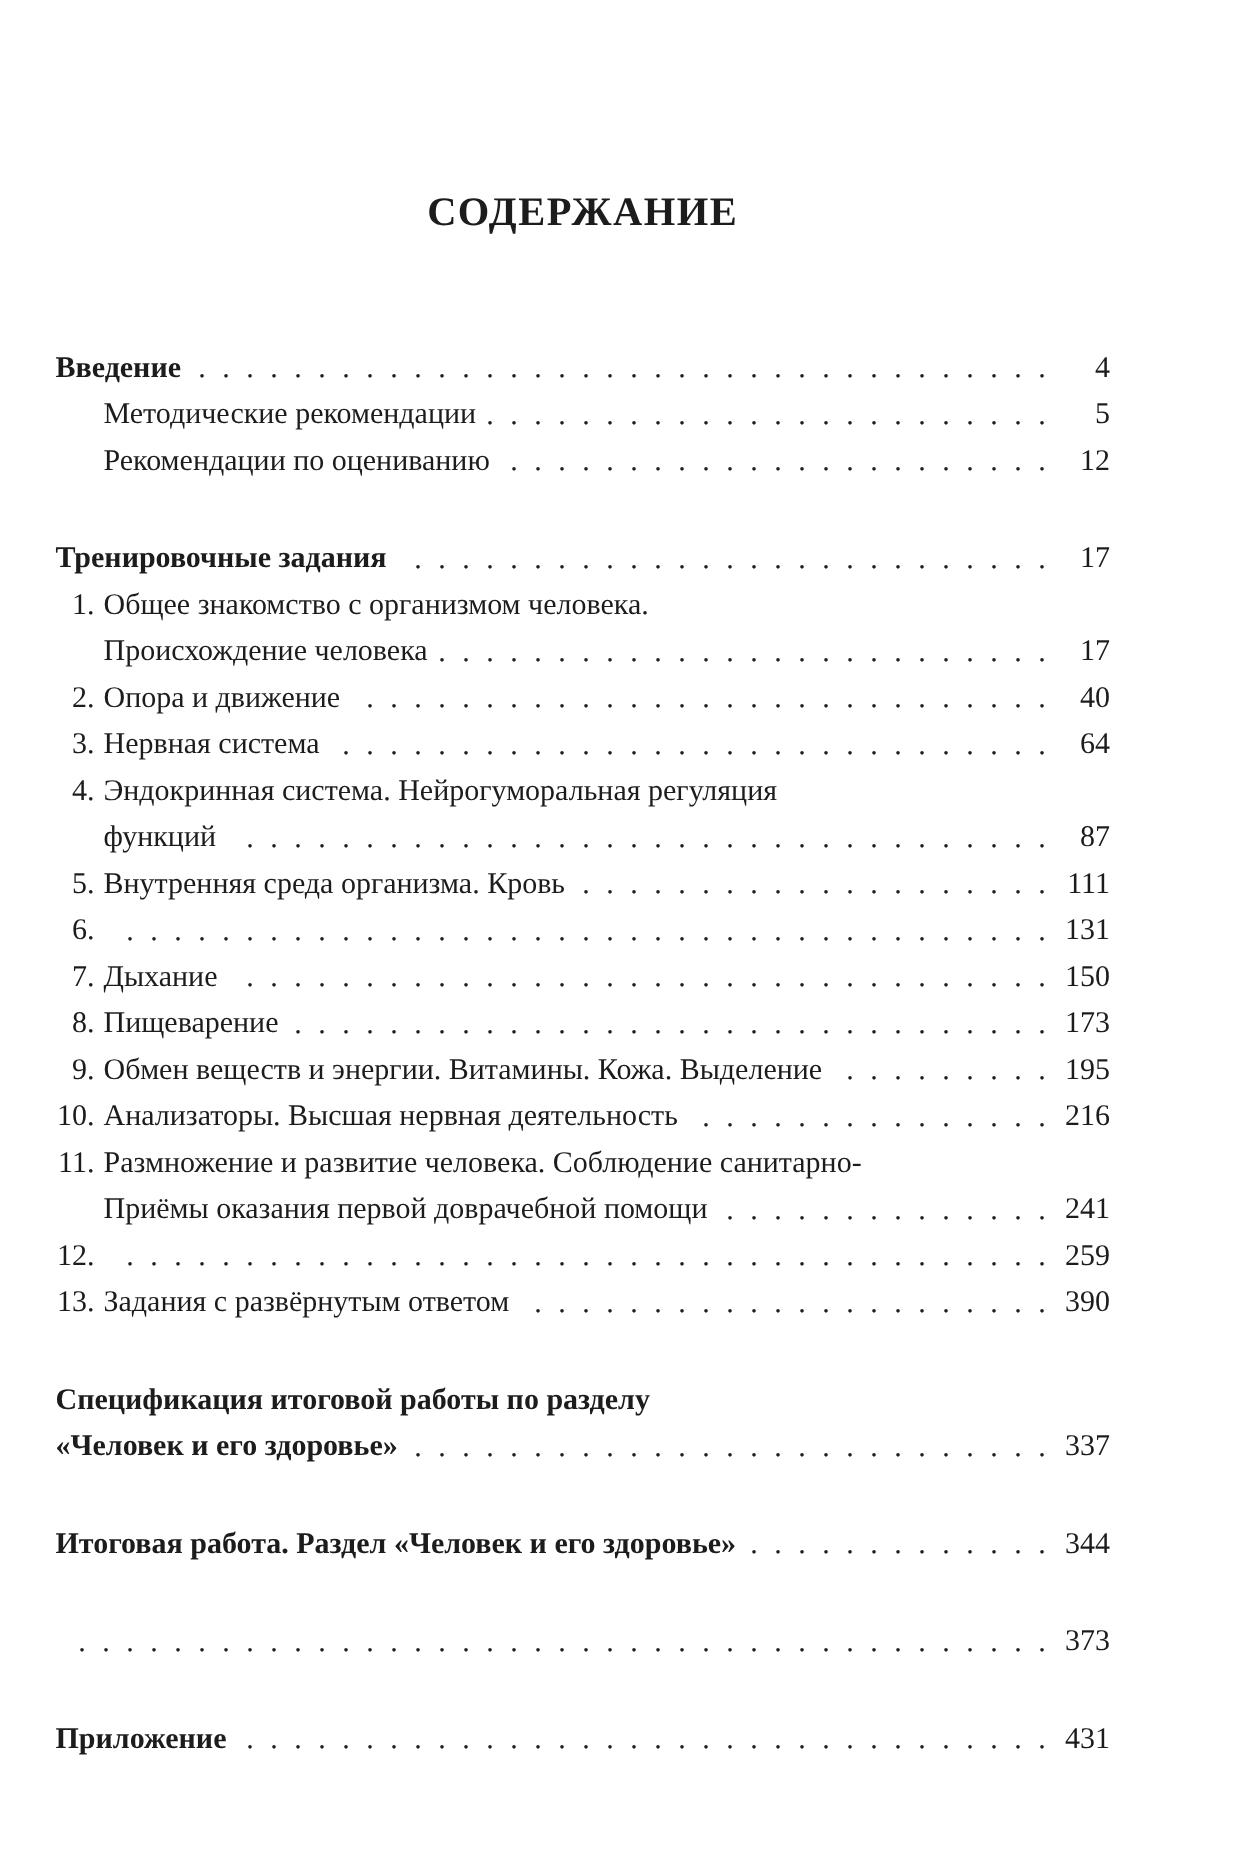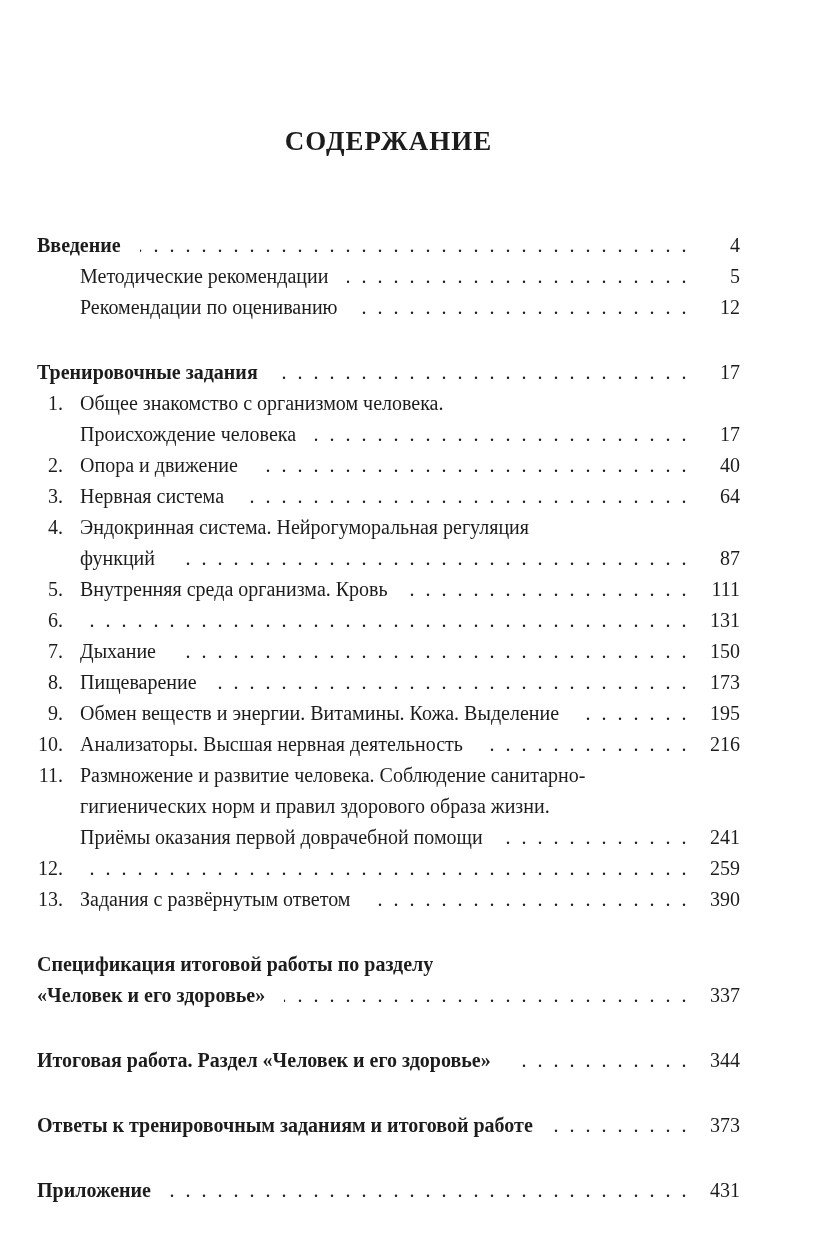--- a/index.html
+++ b/index.html
@@ -29,21 +29,20 @@
     font-size: 20px;
   }
   .entry.gap { margin-top: 34px; }
   .entry.bold .label,
   .entry.bold .numcol { font-weight: bold; }
   .line {
     display: flex;
     align-items: baseline;
     line-height: 31px;
     white-space: nowrap;
-    gap: 11px;
   }
   .numcol {
     flex: 0 0 26px;
     width: 26px;
     text-align: right;
     margin-right: 6px;
   }
   .label { flex: 0 0 auto; }
   .leader {
     flex: 1 1 auto;
@@ -186,24 +185,20 @@
           <span class="pagenum">216</span>
         </div>
       </div>
       <div class="entry">
         <div class="line">
           <span class="numcol">11.</span>
           <span class="label">Размножение и развитие человека. Соблюдение санитарно-</span>
         </div>
         <div class="line">
           <span class="numcol"></span>
-          <span class="label">гигиенических норм и правил здорового образа жизни.</span>
-        </div>
-        <div class="line">
-          <span class="numcol"></span>
           <span class="label">Приёмы оказания первой доврачебной помощи</span>
           <span class="leader">. . . . . . . . . . . . . . . . . . . . . . . . . . . . . . . . . . . . . . . . . . . . . . . . . . . . . . . . . . . . . . . . . . . . . .</span>
           <span class="pagenum">241</span>
         </div>
       </div>
       <div class="entry">
         <div class="line">
           <span class="numcol">12.</span>
           <span class="leader">. . . . . . . . . . . . . . . . . . . . . . . . . . . . . . . . . . . . . . . . . . . . . . . . . . . . . . . . . . . . . . . . . . . . . .</span>
           <span class="pagenum">259</span>
@@ -229,21 +224,20 @@
       </div>
       <div class="entry gap bold">
         <div class="line">
           <span class="label">Итоговая работа. Раздел «Человек и его здоровье»</span>
           <span class="leader">. . . . . . . . . . . . . . . . . . . . . . . . . . . . . . . . . . . . . . . . . . . . . . . . . . . . . . . . . . . . . . . . . . . . . .</span>
           <span class="pagenum">344</span>
         </div>
       </div>
       <div class="entry gap bold">
         <div class="line">
-          <span class="label">Ответы к тренировочным заданиям и итоговой работе</span>
           <span class="leader">. . . . . . . . . . . . . . . . . . . . . . . . . . . . . . . . . . . . . . . . . . . . . . . . . . . . . . . . . . . . . . . . . . . . . .</span>
           <span class="pagenum">373</span>
         </div>
       </div>
       <div class="entry gap bold">
         <div class="line">
           <span class="label">Приложение</span>
           <span class="leader">. . . . . . . . . . . . . . . . . . . . . . . . . . . . . . . . . . . . . . . . . . . . . . . . . . . . . . . . . . . . . . . . . . . . . .</span>
           <span class="pagenum">431</span>
         </div>

